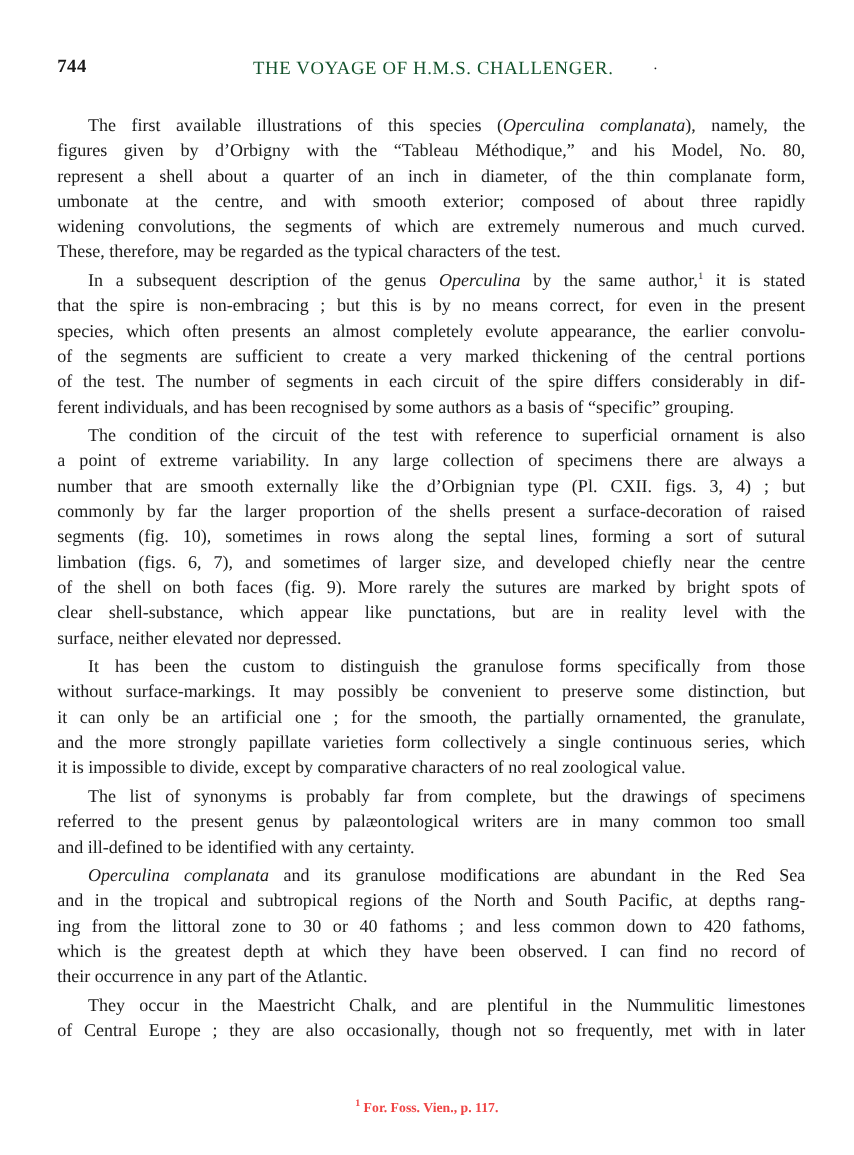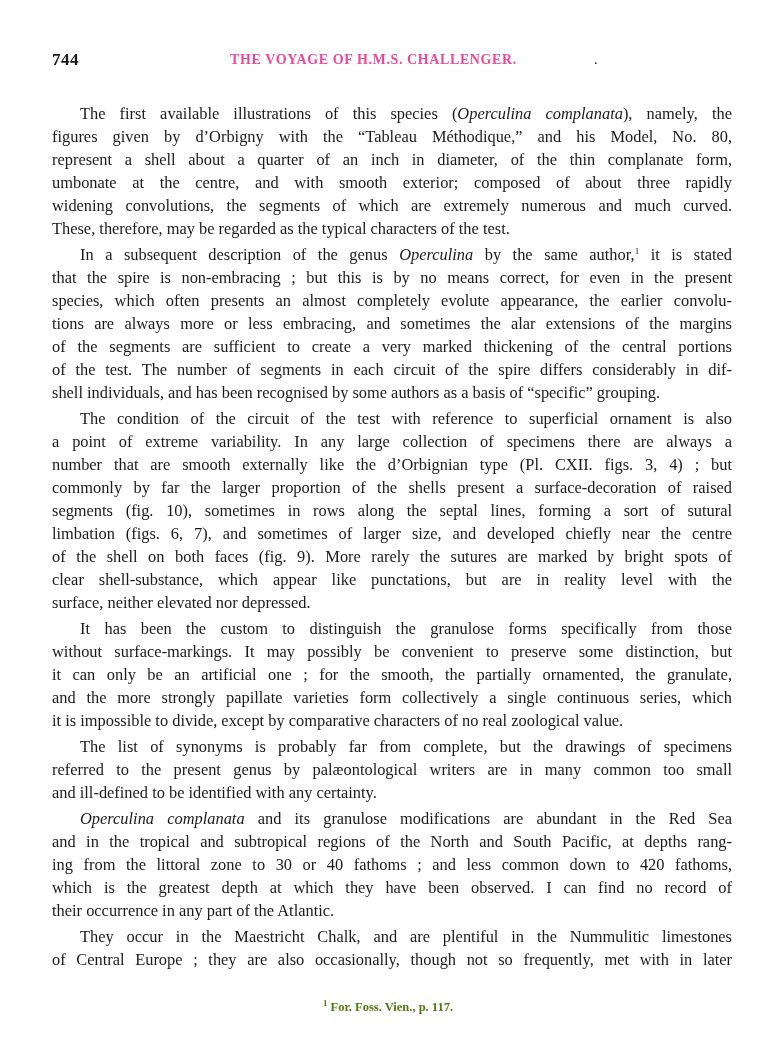--- a/index.html
+++ b/index.html
@@ -1,29 +1,29 @@
 <!DOCTYPE html>
 <html><head>
 <meta charset="utf-8">
 <style>
   html, body { margin: 0; padding: 0; background: #ffffff; }
   body { width: 776px; height: 1050px; position: relative; overflow: hidden;
          font-family: "Liberation Serif", "DejaVu Serif", serif; color: #1a1a1a; }
   .header { position: absolute; top: 50px; left: 52px; width: 680px; height: 24px; }
   .page-num { position: absolute; left: 0; top: 0; font-size: 17px; font-weight: bold; letter-spacing: 0.5px; }
-  .running-title { position: absolute; left: 178px; top: 2px; font-size: 14px; letter-spacing: 0.6px; font-weight: bold; color: #ec4899; }
+  .running-title { position: absolute; left: 178px; top: 2px; font-size: 17px; letter-spacing: 0.6px; font-weight: normal; color: #14532d; }
   .stray-dot { position: absolute; left: 542px; top: 2px; font-size: 14px; }
   .body { position: absolute; top: 102px; left: 52px; width: 680px; }
   .line { display: block; height: 23px; line-height: 23px; font-size: 16.4px; white-space: nowrap;
           text-align: justify; text-align-last: justify; overflow: visible; }
   .line.last { text-align-last: left; }
   .line.indent { padding-left: 28px; }
   .para-gap { height: 3px; }
   i { font-style: italic; }
-  .footnote { position: absolute; top: 1000px; left: 0; width: 776px; text-align: center; font-size: 12.5px; font-weight: bold; color: #4d7c0f; }
+  .footnote { position: absolute; top: 1000px; left: 0; width: 776px; text-align: center; font-size: 12.5px; font-weight: bold; color: #ef4444; }
   sup { font-size: 9px; line-height: 0; vertical-align: super; }
 </style>
 </head>
 <body>
 
 <div class="header">
   <span class="page-num">744</span>
   <span class="running-title">THE VOYAGE OF H.M.S. CHALLENGER.</span>
   <span class="stray-dot">.</span>
 </div>
@@ -35,24 +35,23 @@
       <span class="line">represent a shell about a quarter of an inch in diameter, of the thin complanate form,</span>
       <span class="line">umbonate at the centre, and with smooth exterior; composed of about three rapidly</span>
       <span class="line">widening convolutions, the segments of which are extremely numerous and much curved.</span>
       <span class="line last">These, therefore, may be regarded as the typical characters of the test.</span>
     </div>
     <div class="para-gap"></div>
     <div>
       <span class="line indent">In a subsequent description of the genus <i>Operculina</i> by the same author,<sup>1</sup> it is stated</span>
       <span class="line">that the spire is non-embracing ; but this is by no means correct, for even in the present</span>
       <span class="line">species, which often presents an almost completely evolute appearance, the earlier convolu-</span>
-      <span class="line">tions are always more or less embracing, and sometimes the alar extensions of the margins</span>
       <span class="line">of the segments are sufficient to create a very marked thickening of the central portions</span>
       <span class="line">of the test. The number of segments in each circuit of the spire differs considerably in dif-</span>
-      <span class="line last">shell individuals, and has been recognised by some authors as a basis of “specific” grouping.</span>
+      <span class="line last">ferent individuals, and has been recognised by some authors as a basis of “specific” grouping.</span>
     </div>
     <div class="para-gap"></div>
     <div>
       <span class="line indent">The condition of the circuit of the test with reference to superficial ornament is also</span>
       <span class="line">a point of extreme variability. In any large collection of specimens there are always a</span>
       <span class="line">number that are smooth externally like the d’Orbignian type (Pl. CXII. figs. 3, 4) ; but</span>
       <span class="line">commonly by far the larger proportion of the shells present a surface-decoration of raised</span>
       <span class="line">segments (fig. 10), sometimes in rows along the septal lines, forming a sort of sutural</span>
       <span class="line">limbation (figs. 6, 7), and sometimes of larger size, and developed chiefly near the centre</span>
       <span class="line">of the shell on both faces (fig. 9). More rarely the sutures are marked by bright spots of</span>

